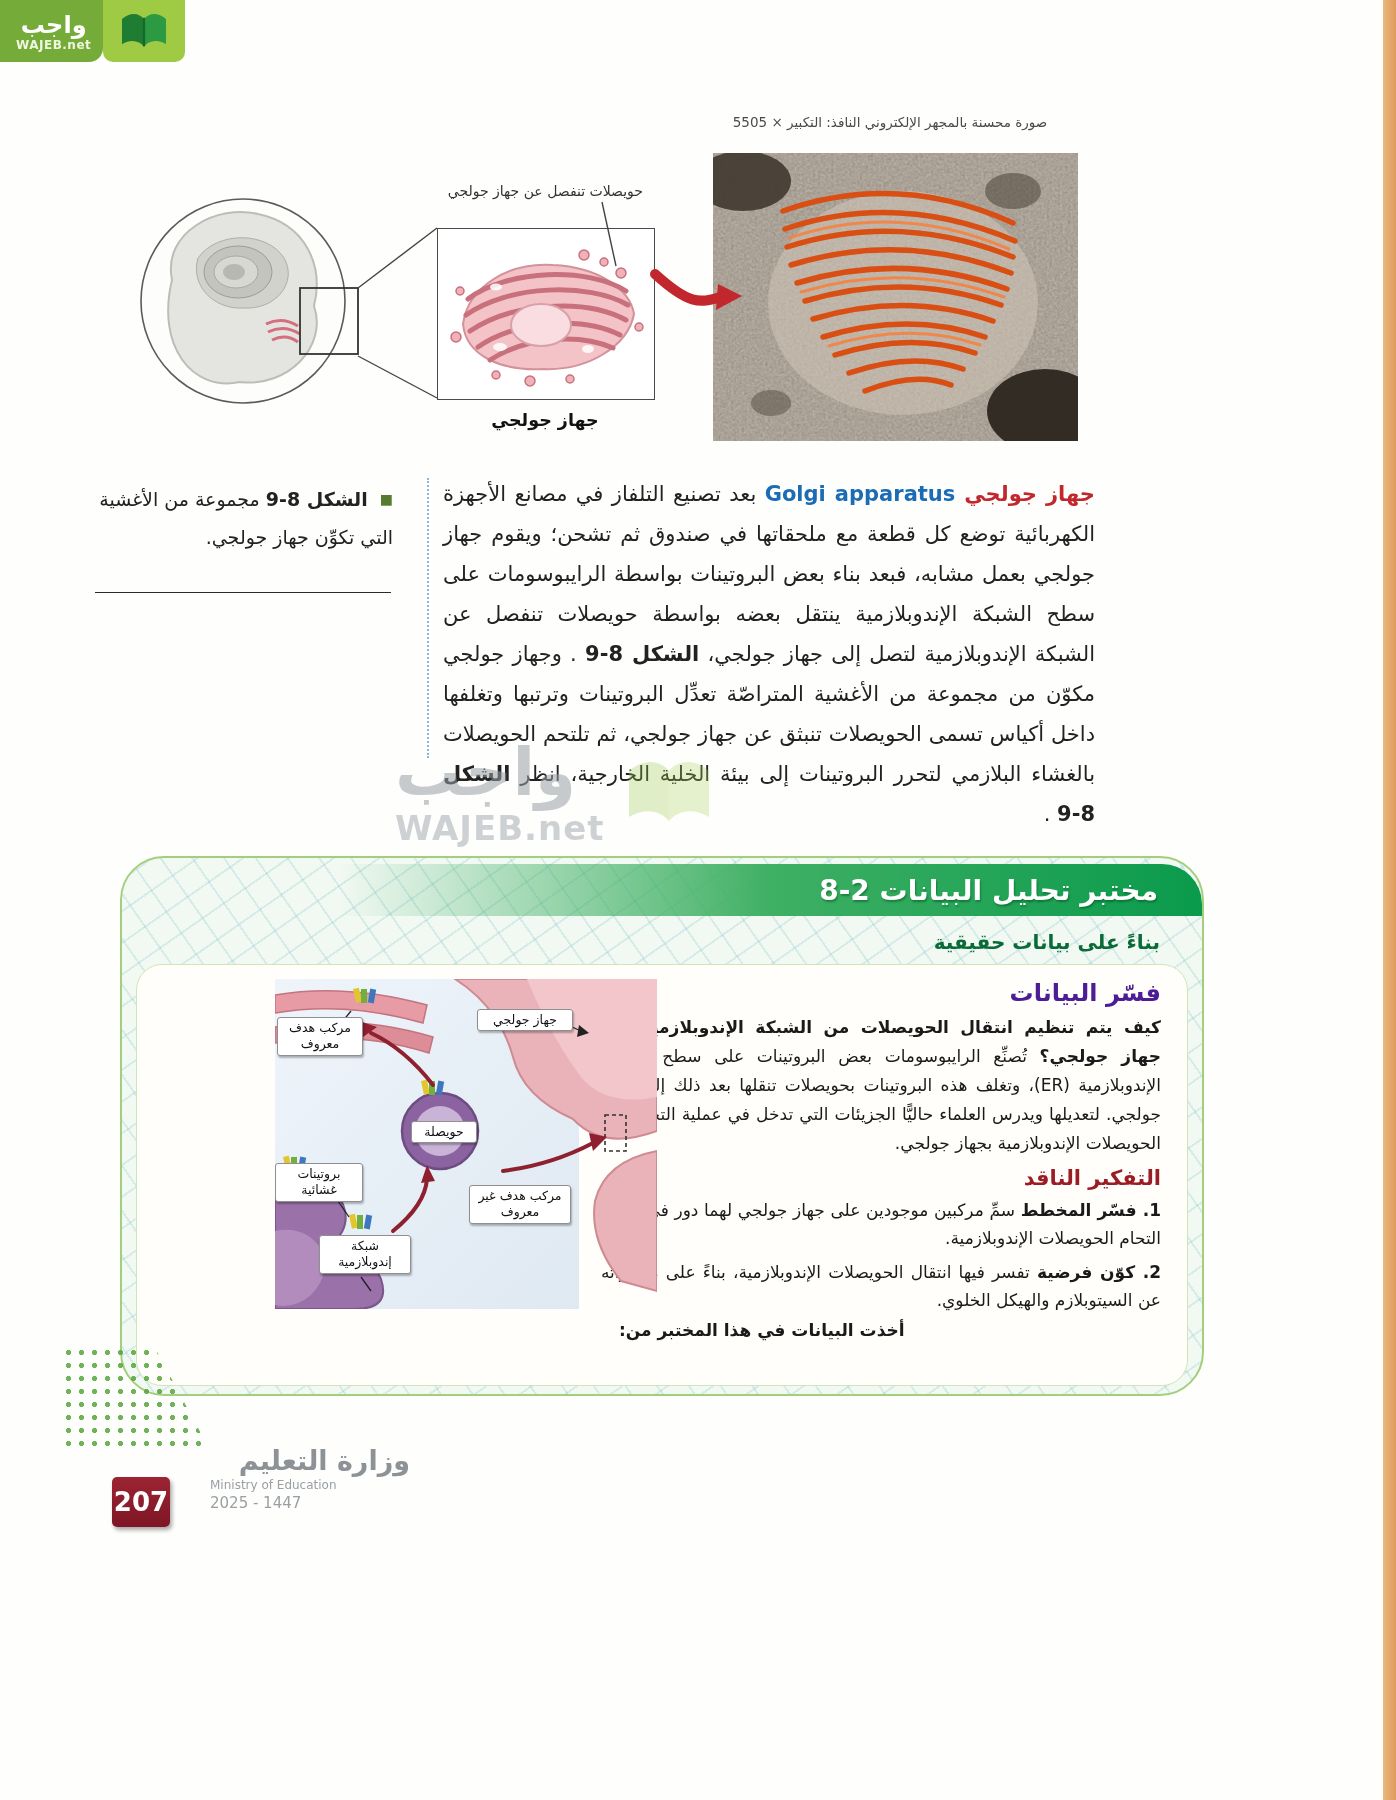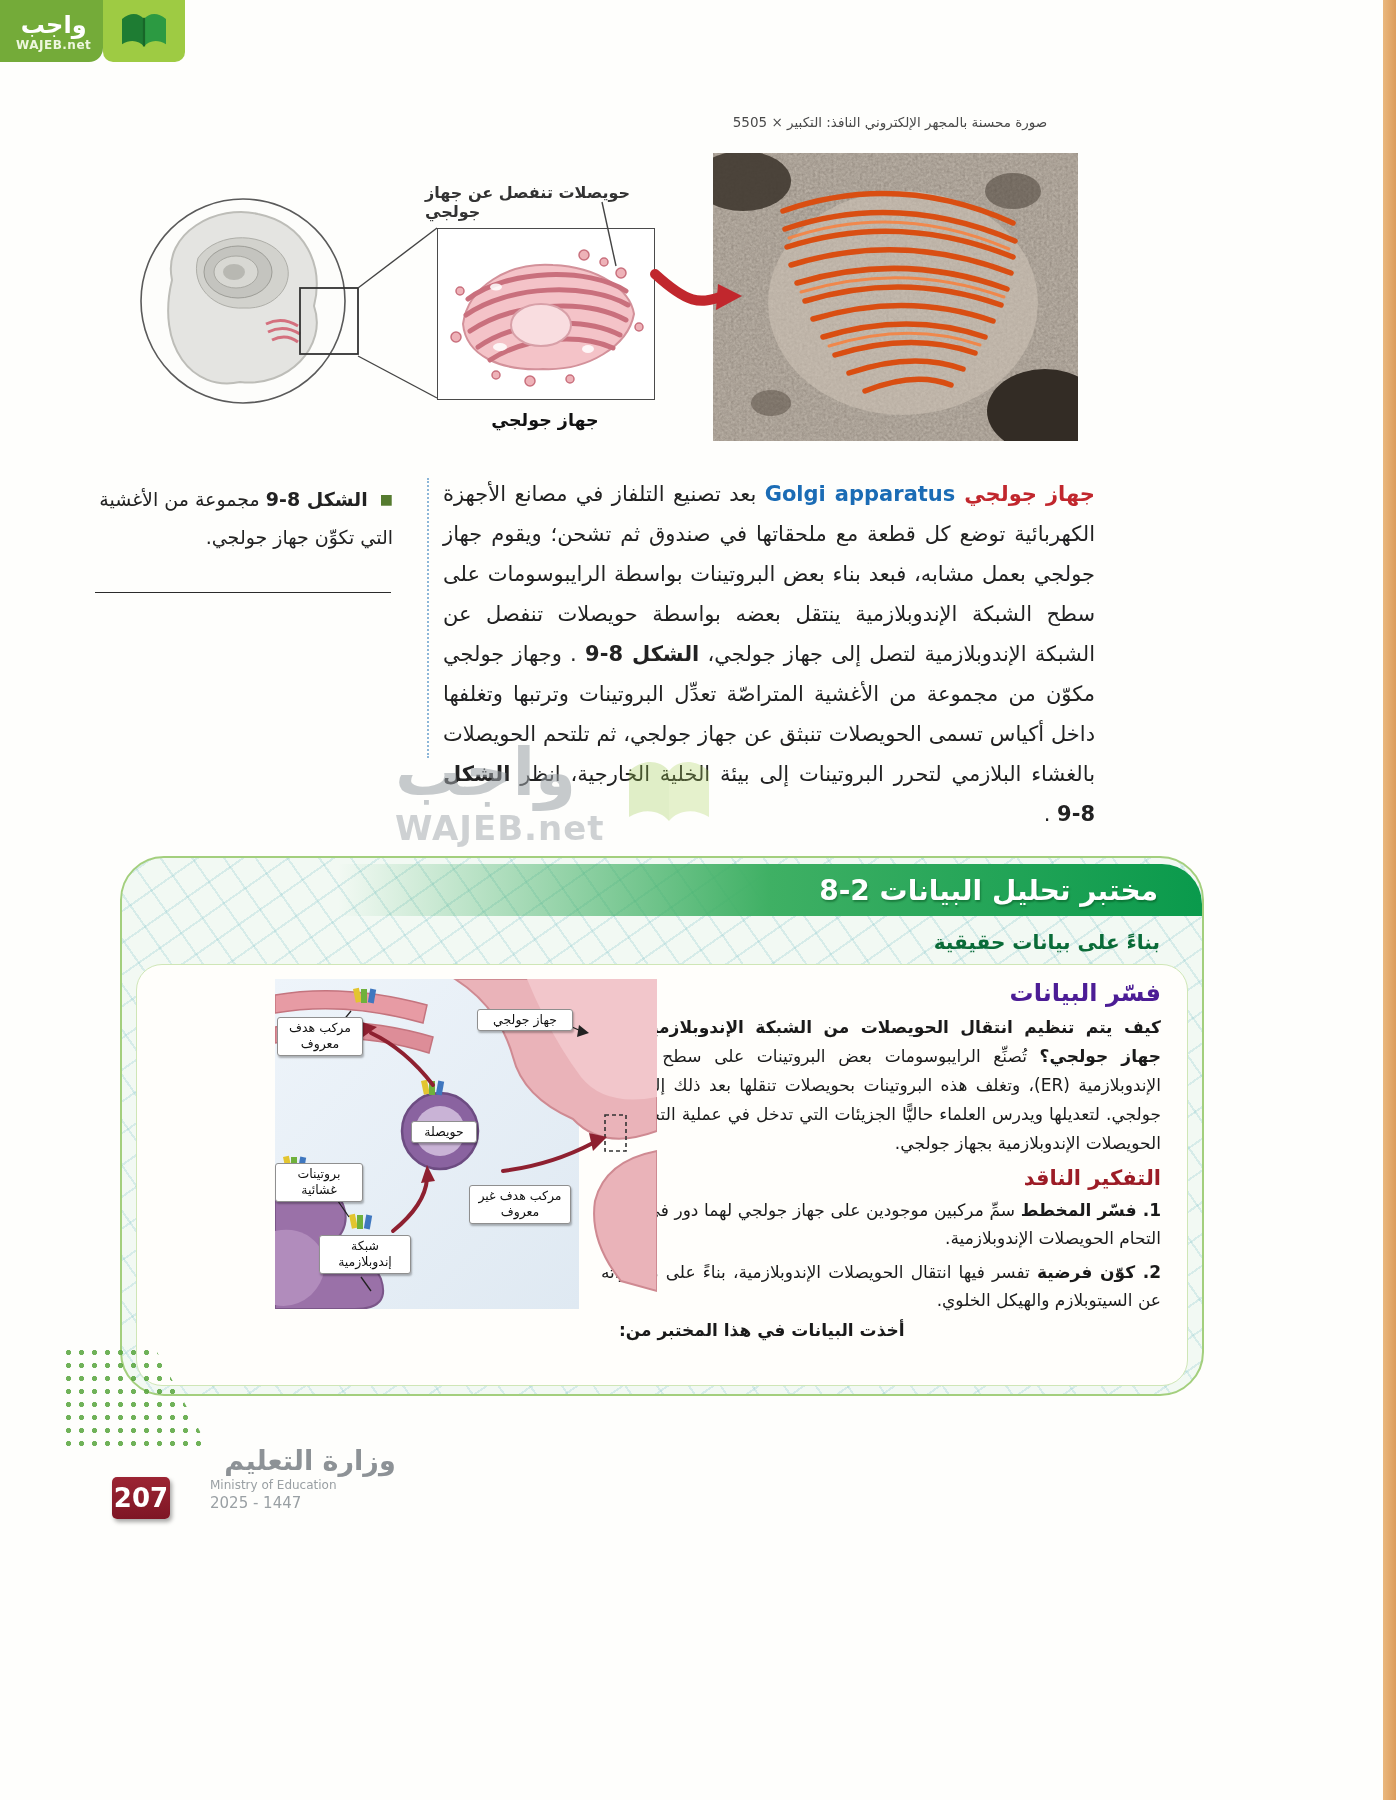--- a/index.html
+++ b/index.html
@@ -18,21 +18,21 @@
   .wajeb-ar{color:#fff;font-weight:bold;font-size:24px;line-height:26px;}
   .wajeb-net{color:#eef7df;font-size:12px;font-weight:bold;letter-spacing:.5px;}
   .wajeb-book{background:#9ecb43;width:82px;display:flex;align-items:center;justify-content:center;
     border-radius:0 0 10px 10px;}
 
   
   .micro-note{font-size:13.5px;color:#4a4a4a;text-align:center;}
 
   
   .golgi-box{border:1.6px solid #4a4a4a;background:#fff;}
-  .vesicle-label{font-size:16px;color:#333;text-align:left;line-height:1.2;font-weight:bold;}
+  .vesicle-label{font-size:14px;color:#333;text-align:right;line-height:1.2;}
   .golgi-caption{font-weight:bold;font-size:17.5px;text-align:center;color:#111;}
 
   
   .fig-caption{font-size:19px;line-height:38px;text-align:right;color:#222;}
   .cap-marker{color:#557b2f;font-size:14px;vertical-align:2px;margin-left:6px;}
   .cap-bold{font-weight:bold;}
   .cap-rule{border-top:1.6px solid #2b2b2b;}
 
   
   .article{font-size:21px;line-height:40px;text-align:justify;color:#222;}
@@ -342,20 +342,20 @@
 
     <div class="lab-citation" dir="ltr">
       <span>Brittle, E. E., and Wates, M. G. 2000. ER – to–golgi traffic— this bud's for you. </span><i>Science</i><span> 289: 403 – 404</span>
     </div>
   </div>
 </div>
 
 <div class="abs dots-motif" style="left:62px;top:1346px;width:148px;height:104px;"></div>
 
 <div class="abs" style="left:210px;top:1446px;width:200px;">
-  <div class="ministry-ar" dir="rtl" style="text-align:center;">وزارة التعليم</div>
+  <div class="ministry-ar" dir="rtl" style="text-align:right;">وزارة التعليم</div>
   <div class="ministry-en">Ministry of Education</div>
   <div class="ministry-years">2025 - 1447</div>
 </div>
 
-<div class="abs page-badge" style="left:112px;top:1477px;width:58px;height:42px;">
+<div class="abs page-badge" style="left:112px;top:1477px;width:58px;height:50px;">
   <span>207</span>
 </div>
 
 </body></html>

